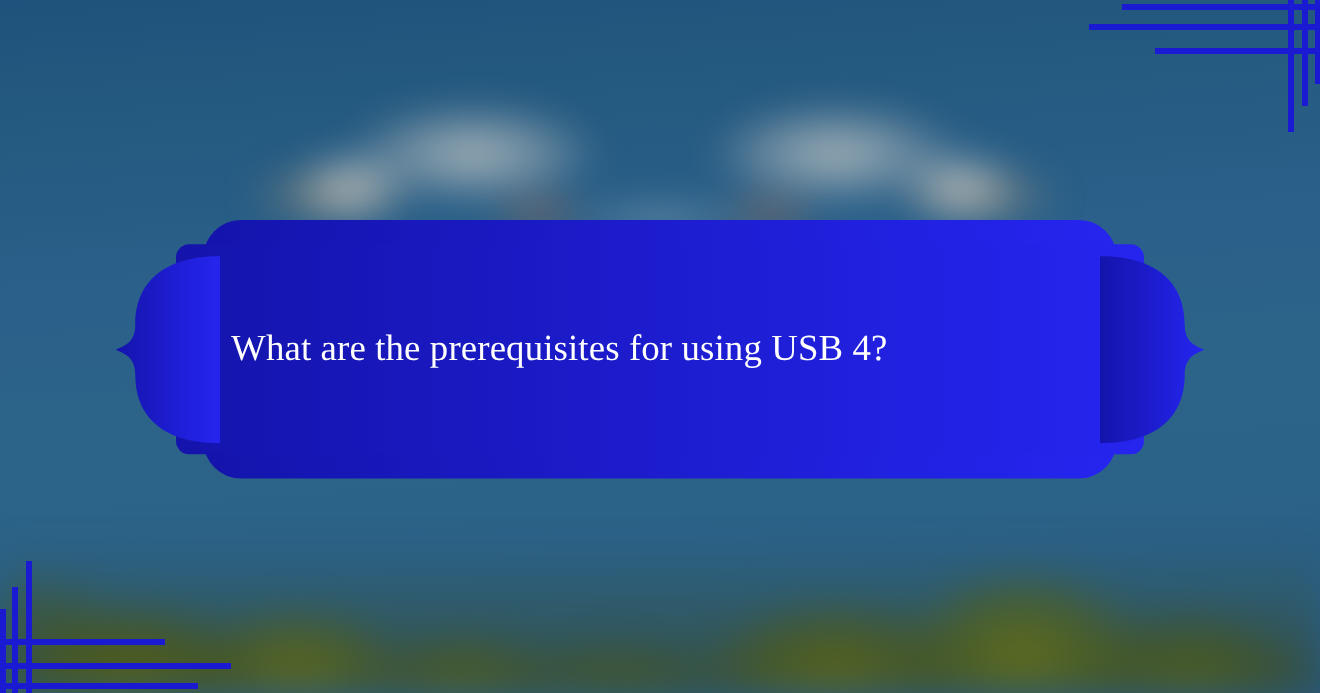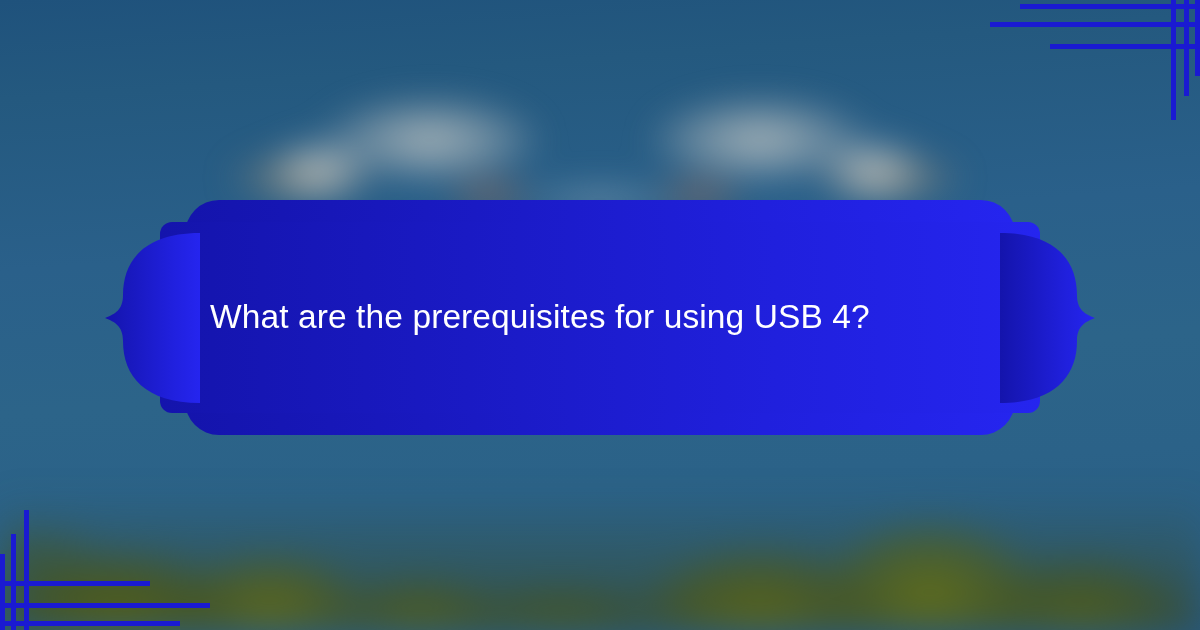--- a/index.html
+++ b/index.html
@@ -80,21 +80,21 @@
     width:990px; height:255px;
   }
   #plaque-wrap svg { display:block; width:100%; height:100%; }
 
   #headline {
     position:absolute;
     left:210px; top:190px;
     width:790px; height:255px;
     display:flex; align-items:center;
     color:#ffffff;
-    font-family:Liberation Sans, sans-serif;
+    font-family:Liberation Serif, serif;
     font-size:33.5px;
     font-weight:400;
     line-height:1.28;
     letter-spacing:.1px;
     white-space:nowrap;
   }
 </style>
 </head>
 <body>
 

